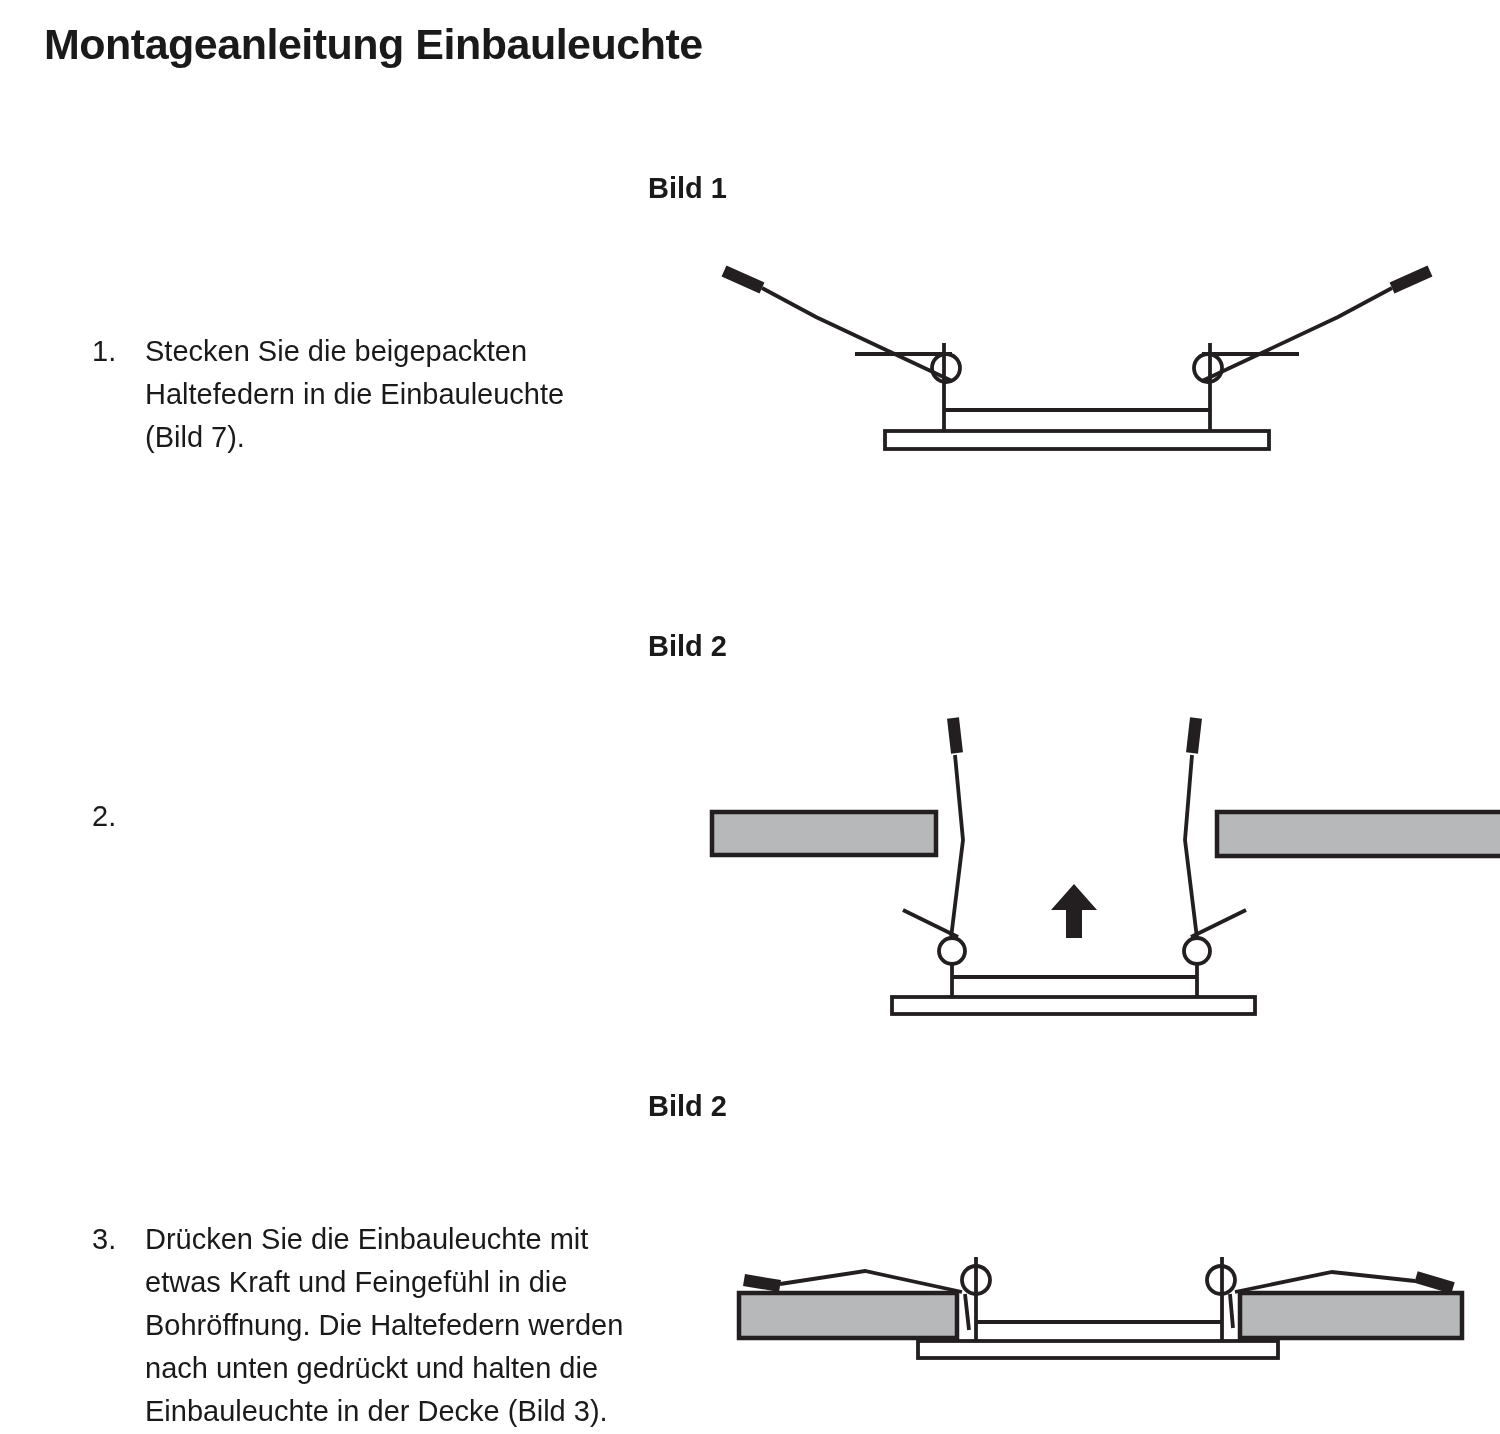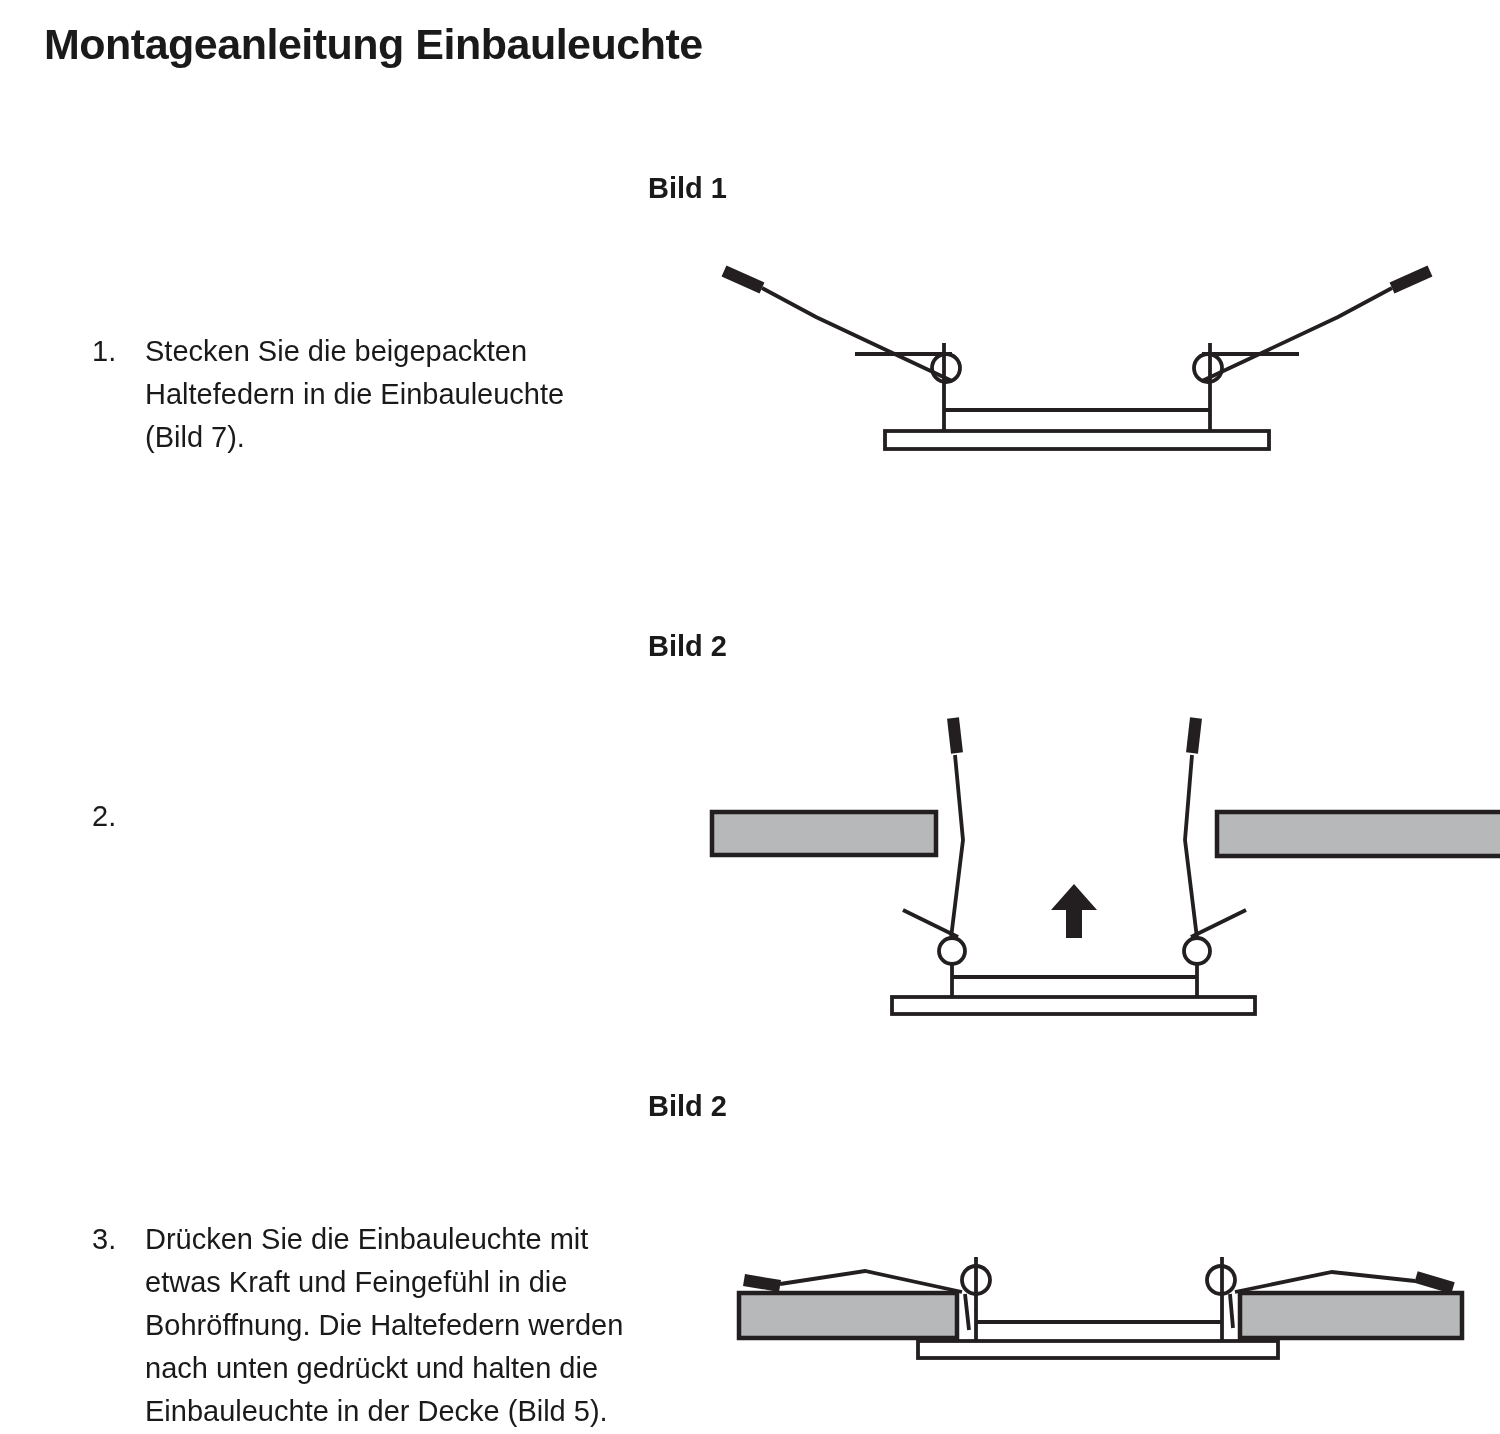--- a/index.html
+++ b/index.html
@@ -149,16 +149,16 @@
     <line x1="976" y1="1322" x2="1222" y2="1322"></line>
     <rect class="whiterect" x="918" y="1341" width="360" height="17"></rect>
   </svg>
 
   <div class="step" style="top:1218px">
     <span class="num">3.</span>
     <span class="txt">Drücken Sie die Einbauleuchte mit
 etwas Kraft und Feingefühl in die
 Bohröffnung. Die Haltefedern werden
 nach unten gedrückt und halten die
-Einbauleuchte in der Decke (Bild 5).</span>
+Einbauleuchte in der Decke (Bild 3).</span>
   </div>
 
 </div>
 
 </body></html>

